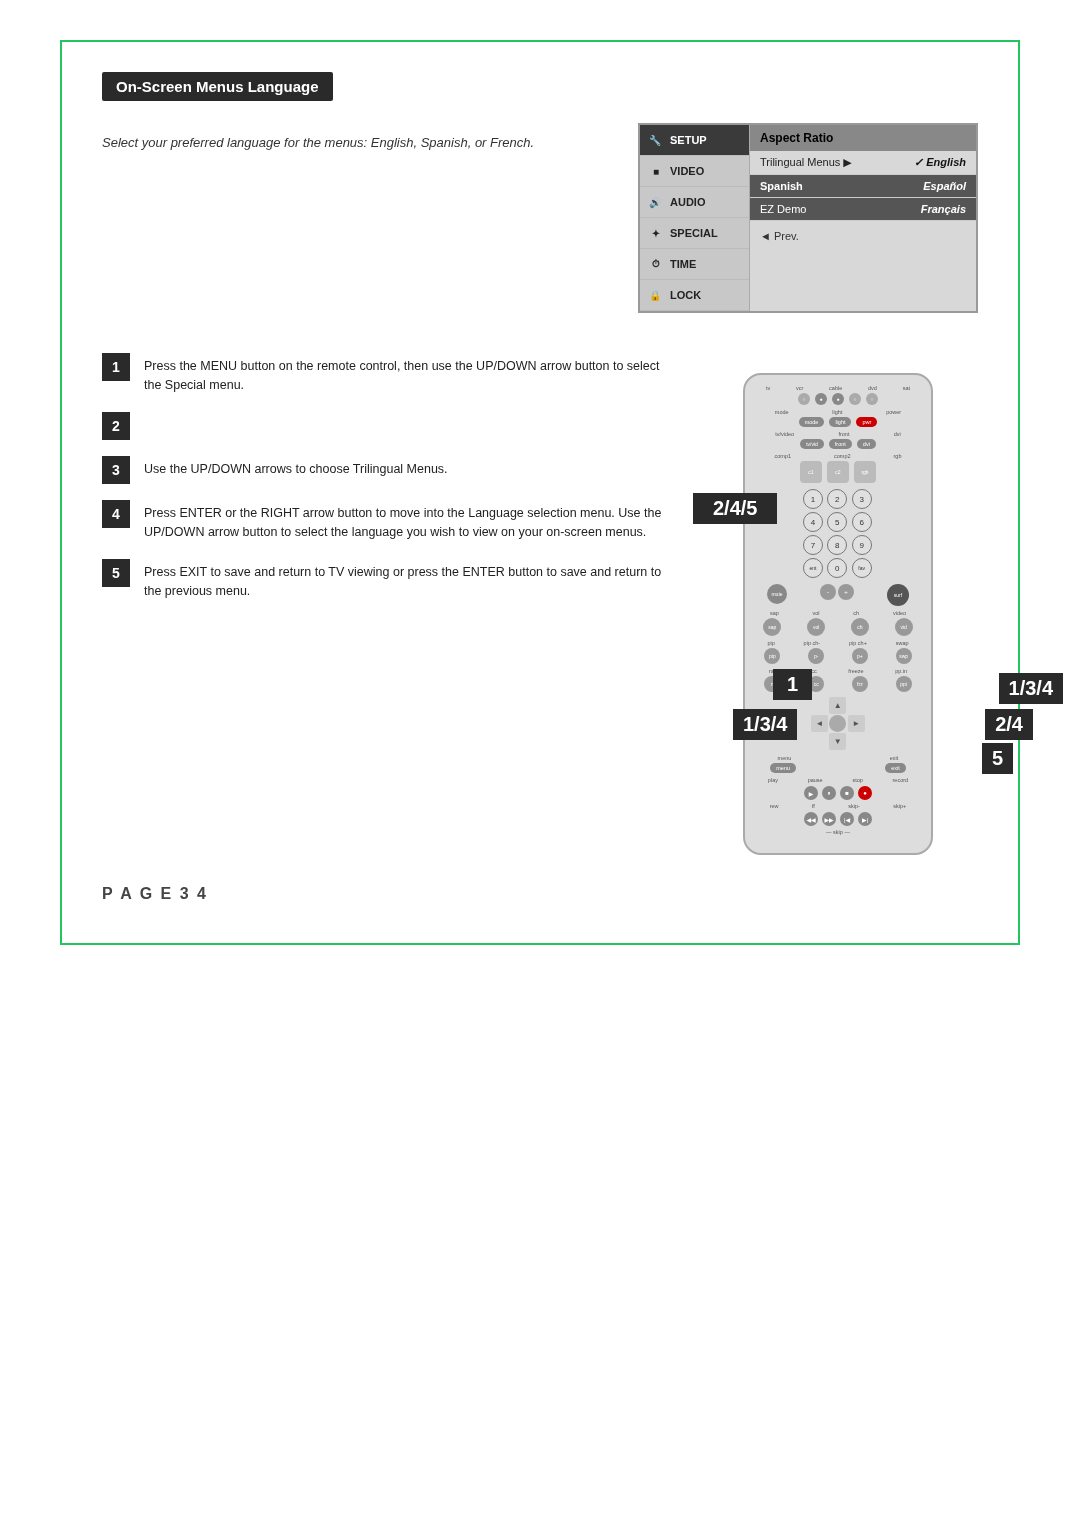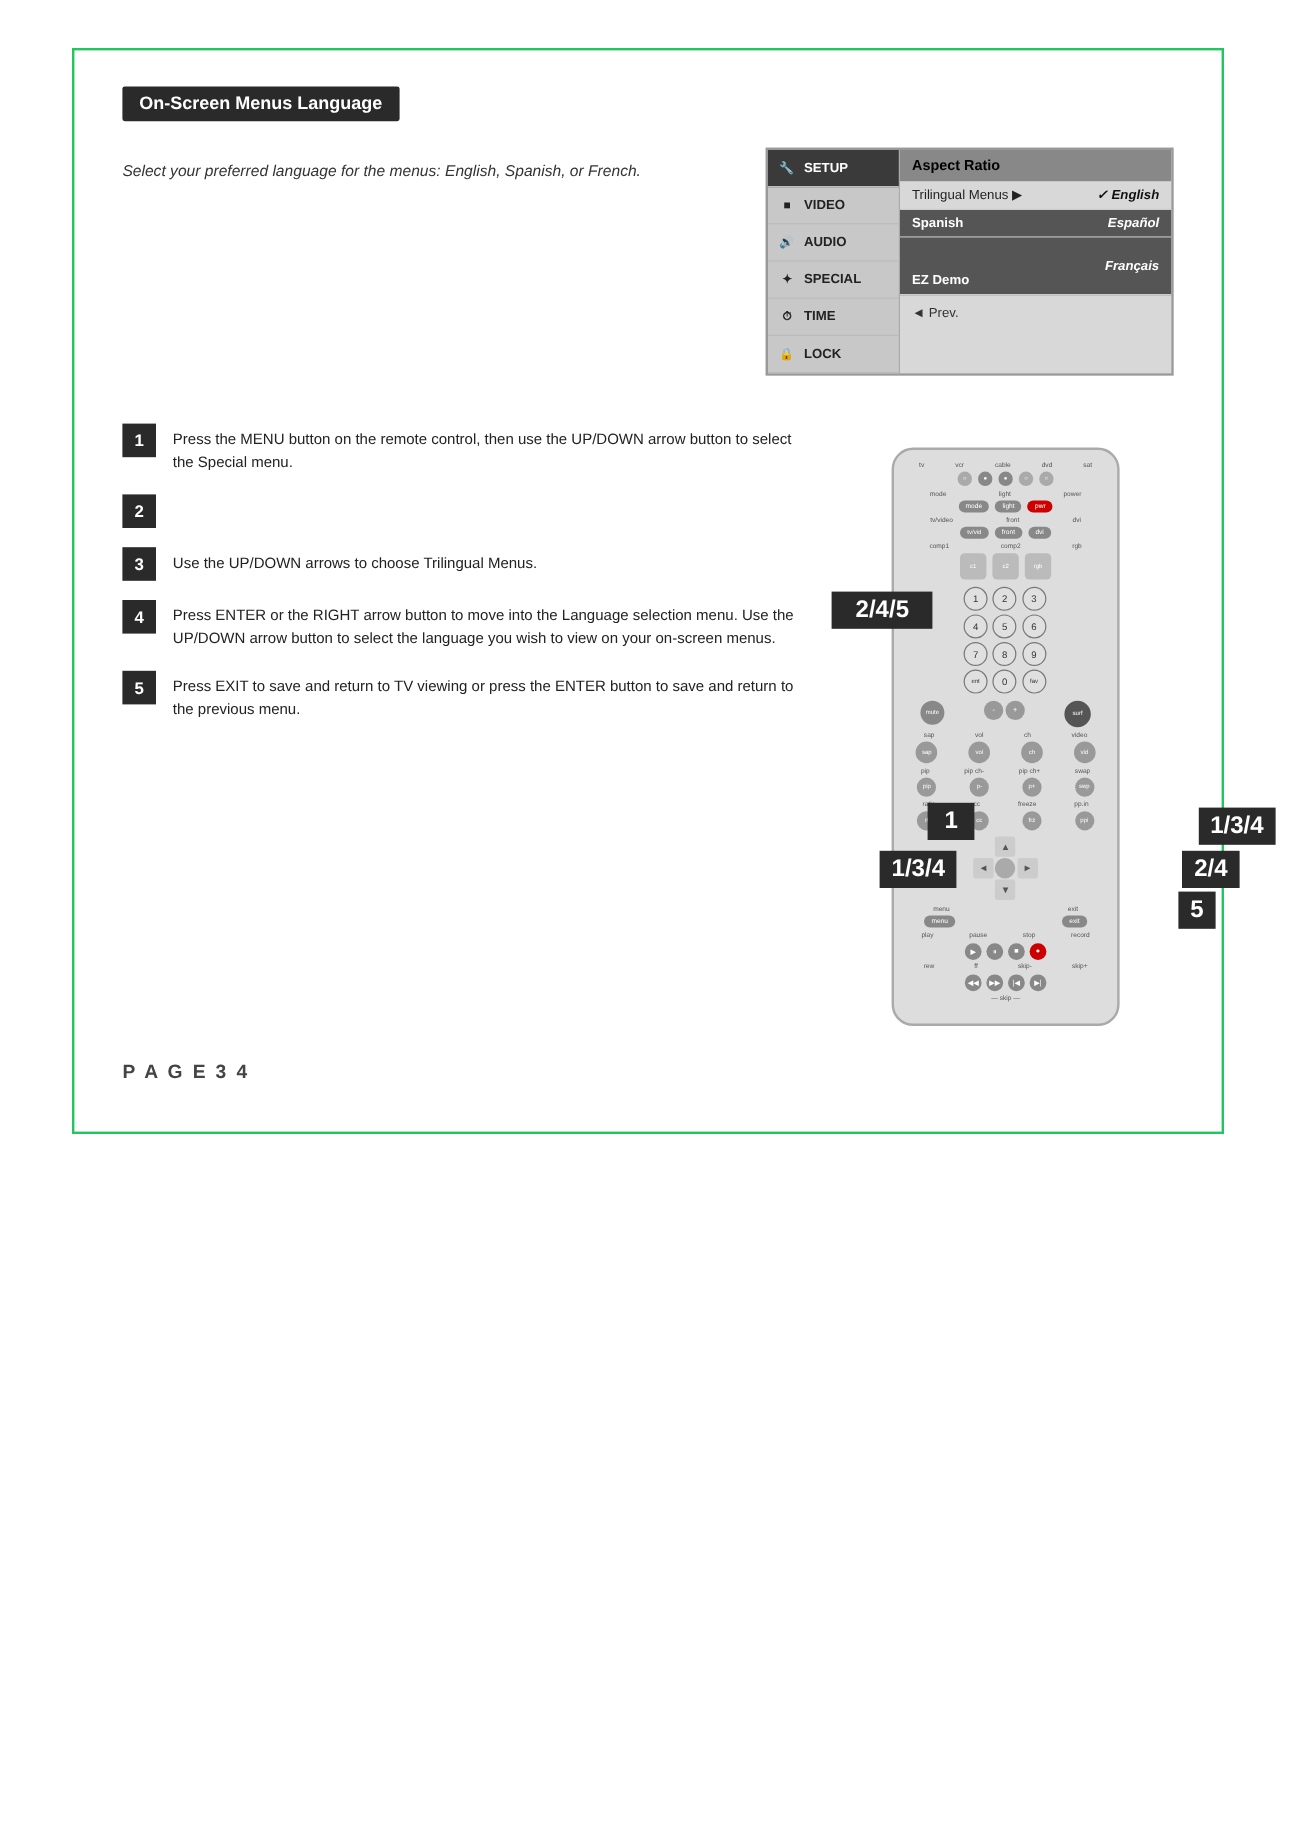--- a/index.html
+++ b/index.html
@@ -355,21 +355,21 @@
           <span>Trilingual Menus ▶</span>
           <span class="lang-col selected">English</span>
         </div>
 
         <div class="menu-right-row highlight">
           <span style="font-weight:bold;">Spanish</span>
           <span class="lang-col" style="color:#fff;font-weight:bold;">Español</span>
         </div>
 
         <div class="menu-right-row highlight">
-          <span style="font-weight:bold;margin-top:25px;">EZ Demo</span>
+          <span style="font-weight:normal;">EZ Demo</span>
           <span class="lang-col" style="color:#fff;font-weight:bold;">Français</span>
         </div>
 
         <div class="menu-right-bottom">
           <span>◄ Prev.</span>
         </div>
       </div>
     </div>
   </div>
 

